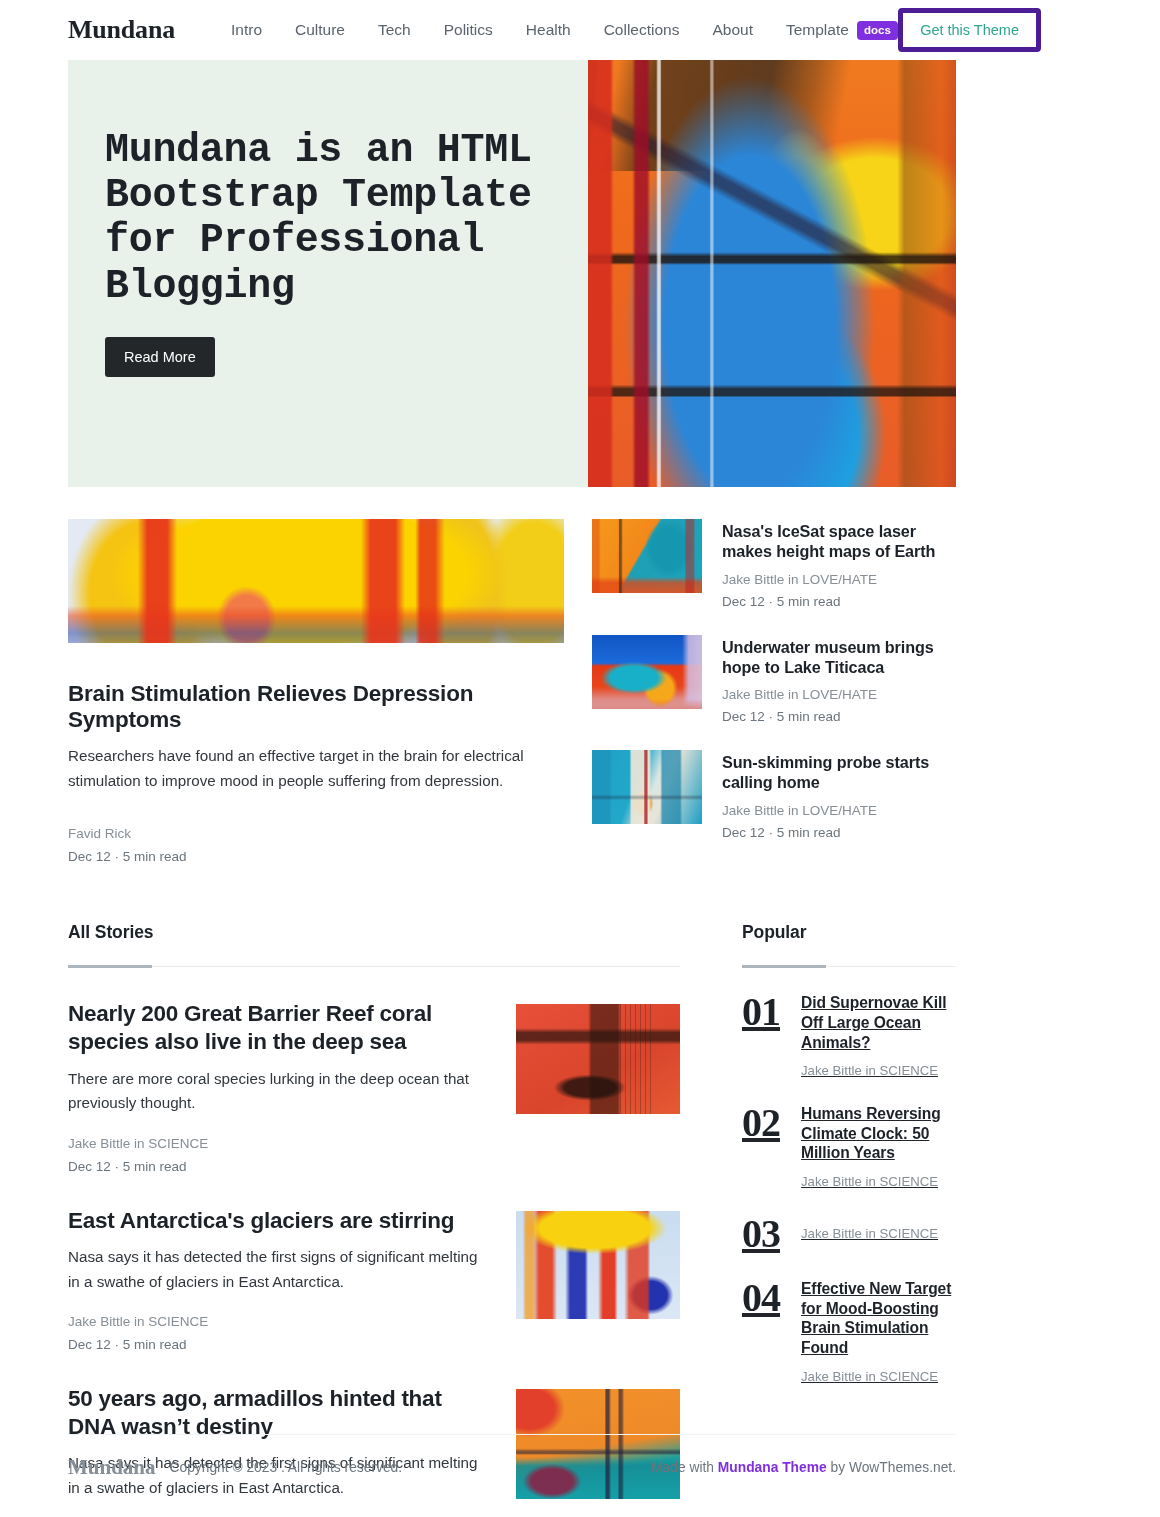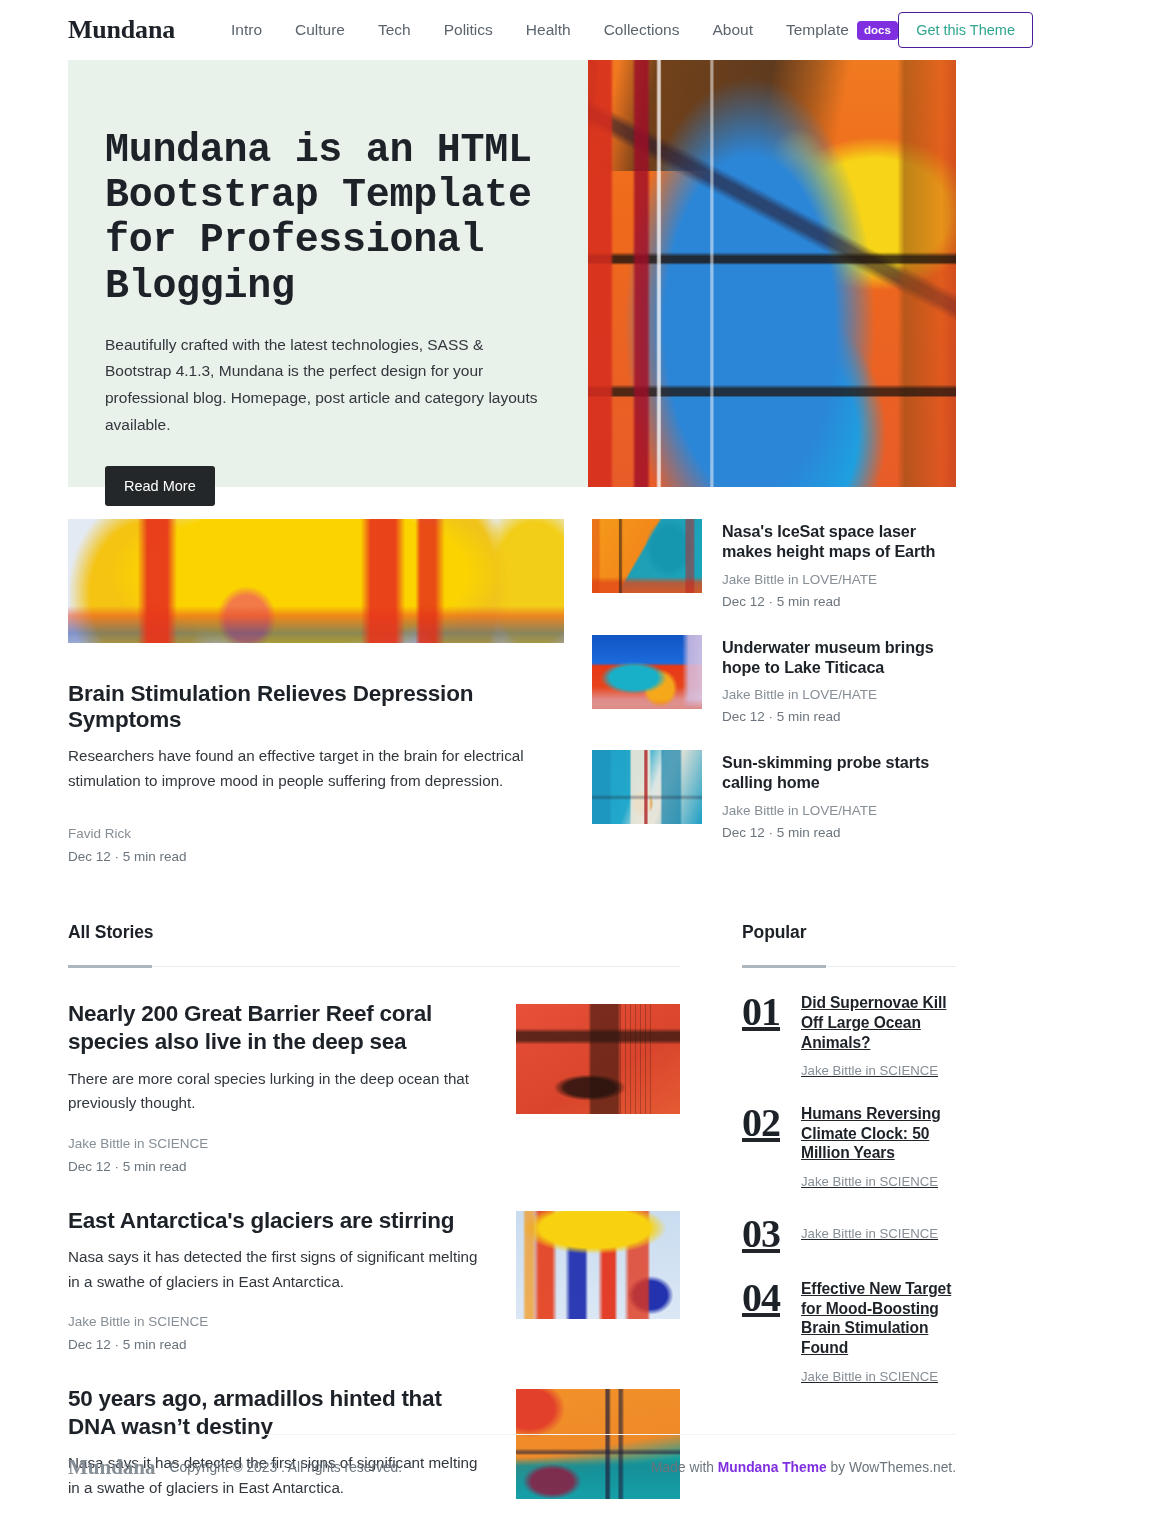--- a/index.html
+++ b/index.html
@@ -44,21 +44,21 @@
     background: #7f2fe0;
     color: #ffffff;
     font-size: 11.5px;
     font-weight: bold;
     padding: 3px 7px 4px 7px;
     border-radius: 4px;
     letter-spacing: 0.1px;
   }
   .header-spacer { flex: 1; }
   .btn-theme {
-    border: 1px solid #4c1d95;
+    border: 5px solid #4c1d95;
     color: #2fa58f;
     background: #ffffff;
     font-size: 14.5px;
     padding: 9px 17px;
     border-radius: 4px;
     white-space: nowrap;
     cursor: pointer;
     font-family: "Liberation Sans", sans-serif;
   }
 
@@ -368,21 +368,20 @@
         <span class="badge-docs">docs</span>
       </span>
     </nav>
     <div class="header-spacer"></div>
     <button class="btn-theme">Get this Theme</button>
   </header>
 
   <section class="hero">
     <div class="hero-text">
       <h1 class="hero-title">Mundana is an HTML Bootstrap Template for Professional Blogging</h1>
-      <p class="hero-desc">Beautifully crafted with the latest technologies, SASS &amp; Bootstrap 4.1.3, Mundana is the perfect design for your professional blog. Homepage, post article and category layouts available.</p>
       <button class="btn-read-more">Read More</button>
     </div>
     <div class="hero-image art art-hero"></div>
   </section>
 
   <section class="band">
 
     <div class="band-left">
       <div class="thumb art art-featured"></div>
       <h2 class="featured-title">Brain Stimulation Relieves Depression Symptoms</h2>

